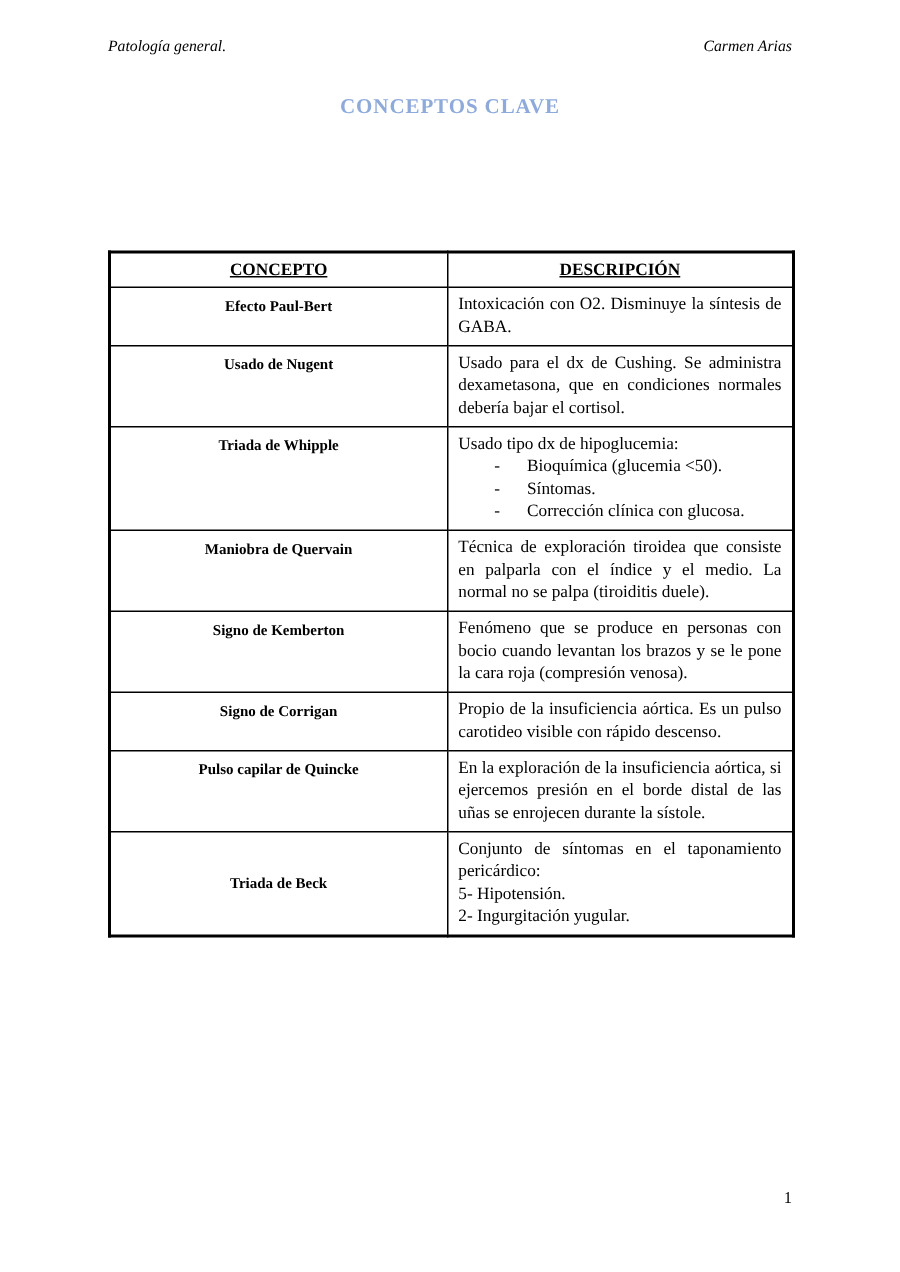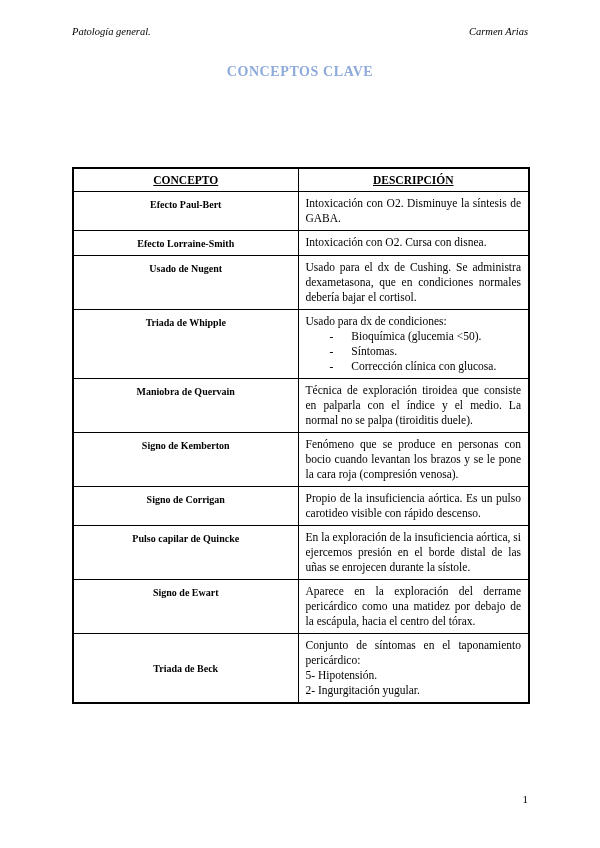--- a/index.html
+++ b/index.html
@@ -119,35 +119,29 @@
       </tr>
     </thead>
     <tbody>
         <tr>
     <td class="concept"><span>Efecto Paul-Bert</span></td>
     <td class="desc">
             <div class="para justify">Intoxicación con O2. Disminuye la síntesis de GABA.</div>
           </td>
   </tr>
         <tr>
-    <td class="concept"><span>Efecto Lorraine-Smith</span></td>
-    <td class="desc">
-            <div class="para justify">Intoxicación con O2. Cursa con disnea.</div>
-          </td>
-  </tr>
-        <tr>
     <td class="concept"><span>Usado de Nugent</span></td>
     <td class="desc">
             <div class="para justify">Usado para el dx de Cushing. Se administra dexametasona, que en condiciones normales debería bajar el cortisol.</div>
           </td>
   </tr>
         <tr>
     <td class="concept"><span>Triada de Whipple</span></td>
     <td class="desc">
-            <div class="para justify">Usado para dx de condiciones:</div>
+            <div class="para justify">Usado tipo dx de hipoglucemia:</div>
             <div class="para dash">
               <span class="dash-glyph">-</span>
               <span>Bioquímica (glucemia &lt;50).</span>
             </div>
             <div class="para dash">
               <span class="dash-glyph">-</span>
               <span>Síntomas.</span>
             </div>
             <div class="para dash">
               <span class="dash-glyph">-</span>
@@ -173,26 +167,20 @@
             <div class="para justify">Propio de la insuficiencia aórtica. Es un pulso carotideo visible con rápido descenso.</div>
           </td>
   </tr>
         <tr>
     <td class="concept"><span>Pulso capilar de Quincke</span></td>
     <td class="desc">
             <div class="para justify">En la exploración de la insuficiencia aórtica, si ejercemos presión en el borde distal de las uñas se enrojecen durante la sístole.</div>
           </td>
   </tr>
         <tr>
-    <td class="concept"><span>Signo de Ewart</span></td>
-    <td class="desc">
-            <div class="para justify">Aparece en la exploración del derrame pericárdico como una matidez por debajo de la escápula, hacia el centro del tórax.</div>
-          </td>
-  </tr>
-        <tr>
     <td class="concept vmid"><span>Triada de Beck</span></td>
     <td class="desc">
             <div class="para justify">Conjunto de síntomas en el taponamiento pericárdico:</div>
             <div class="para plain">5- Hipotensión.</div>
             <div class="para plain">2- Ingurgitación yugular.</div>
           </td>
   </tr>
       </tbody>
   </table>
 

